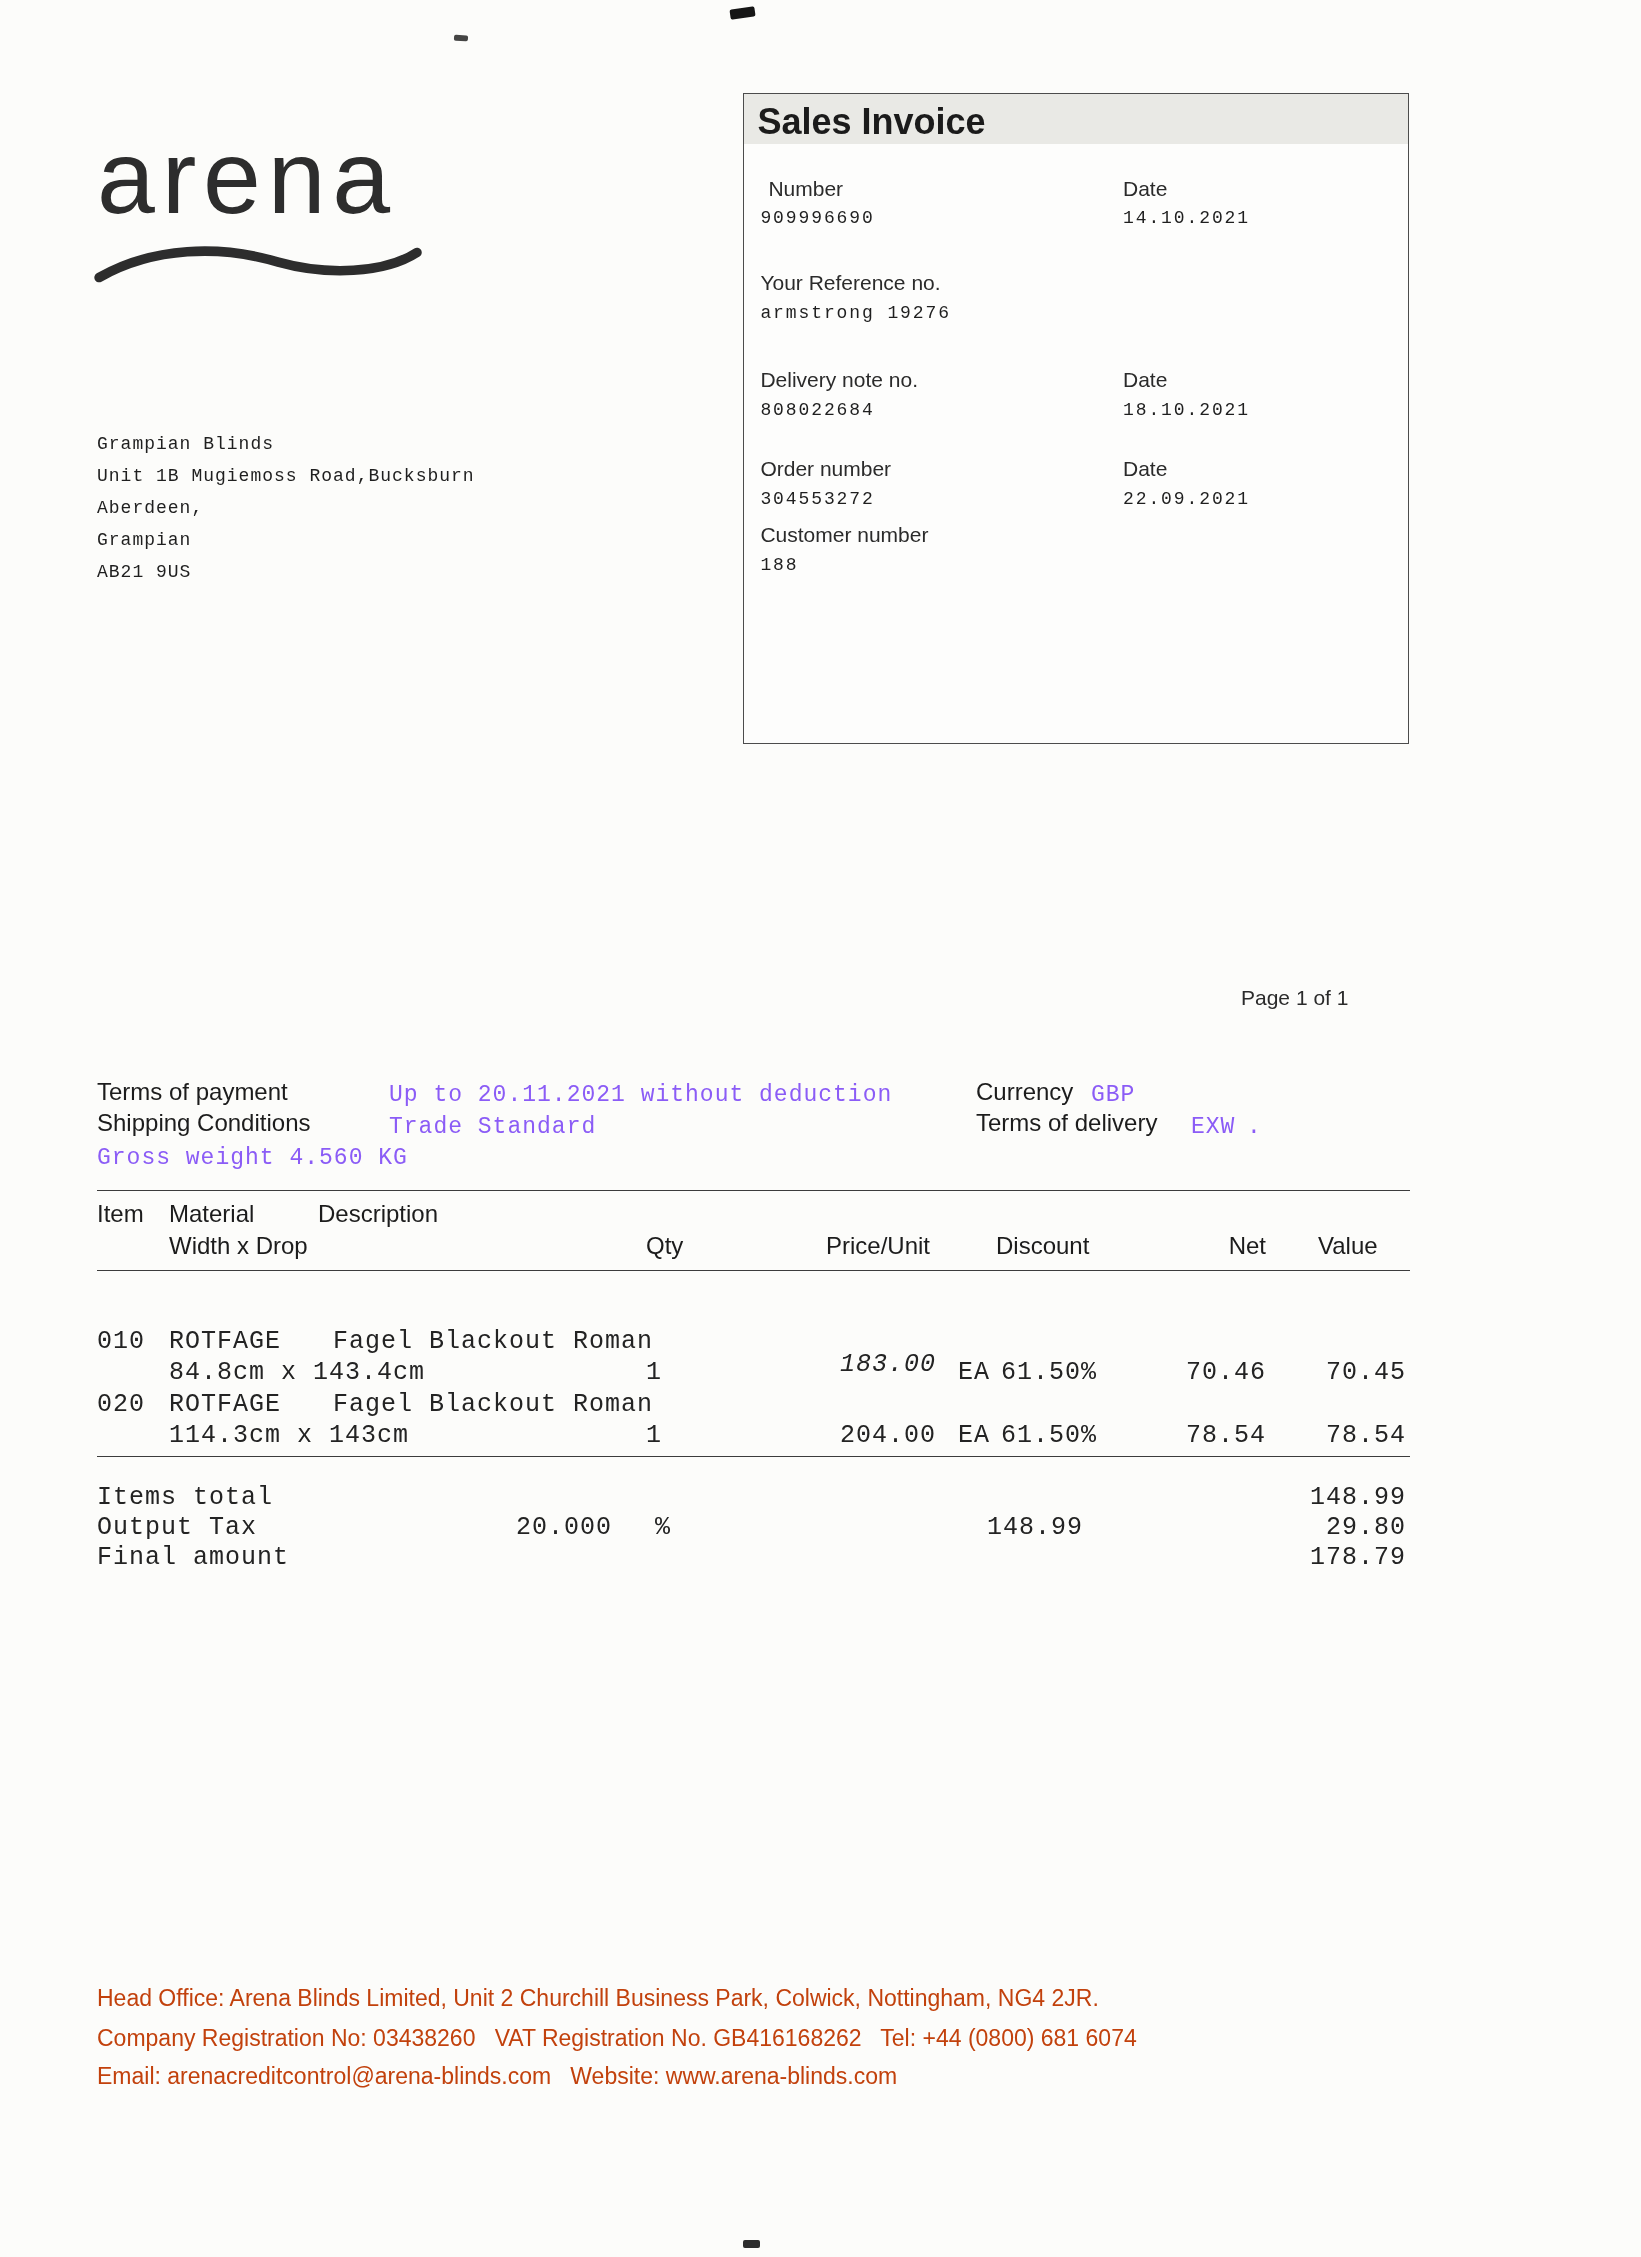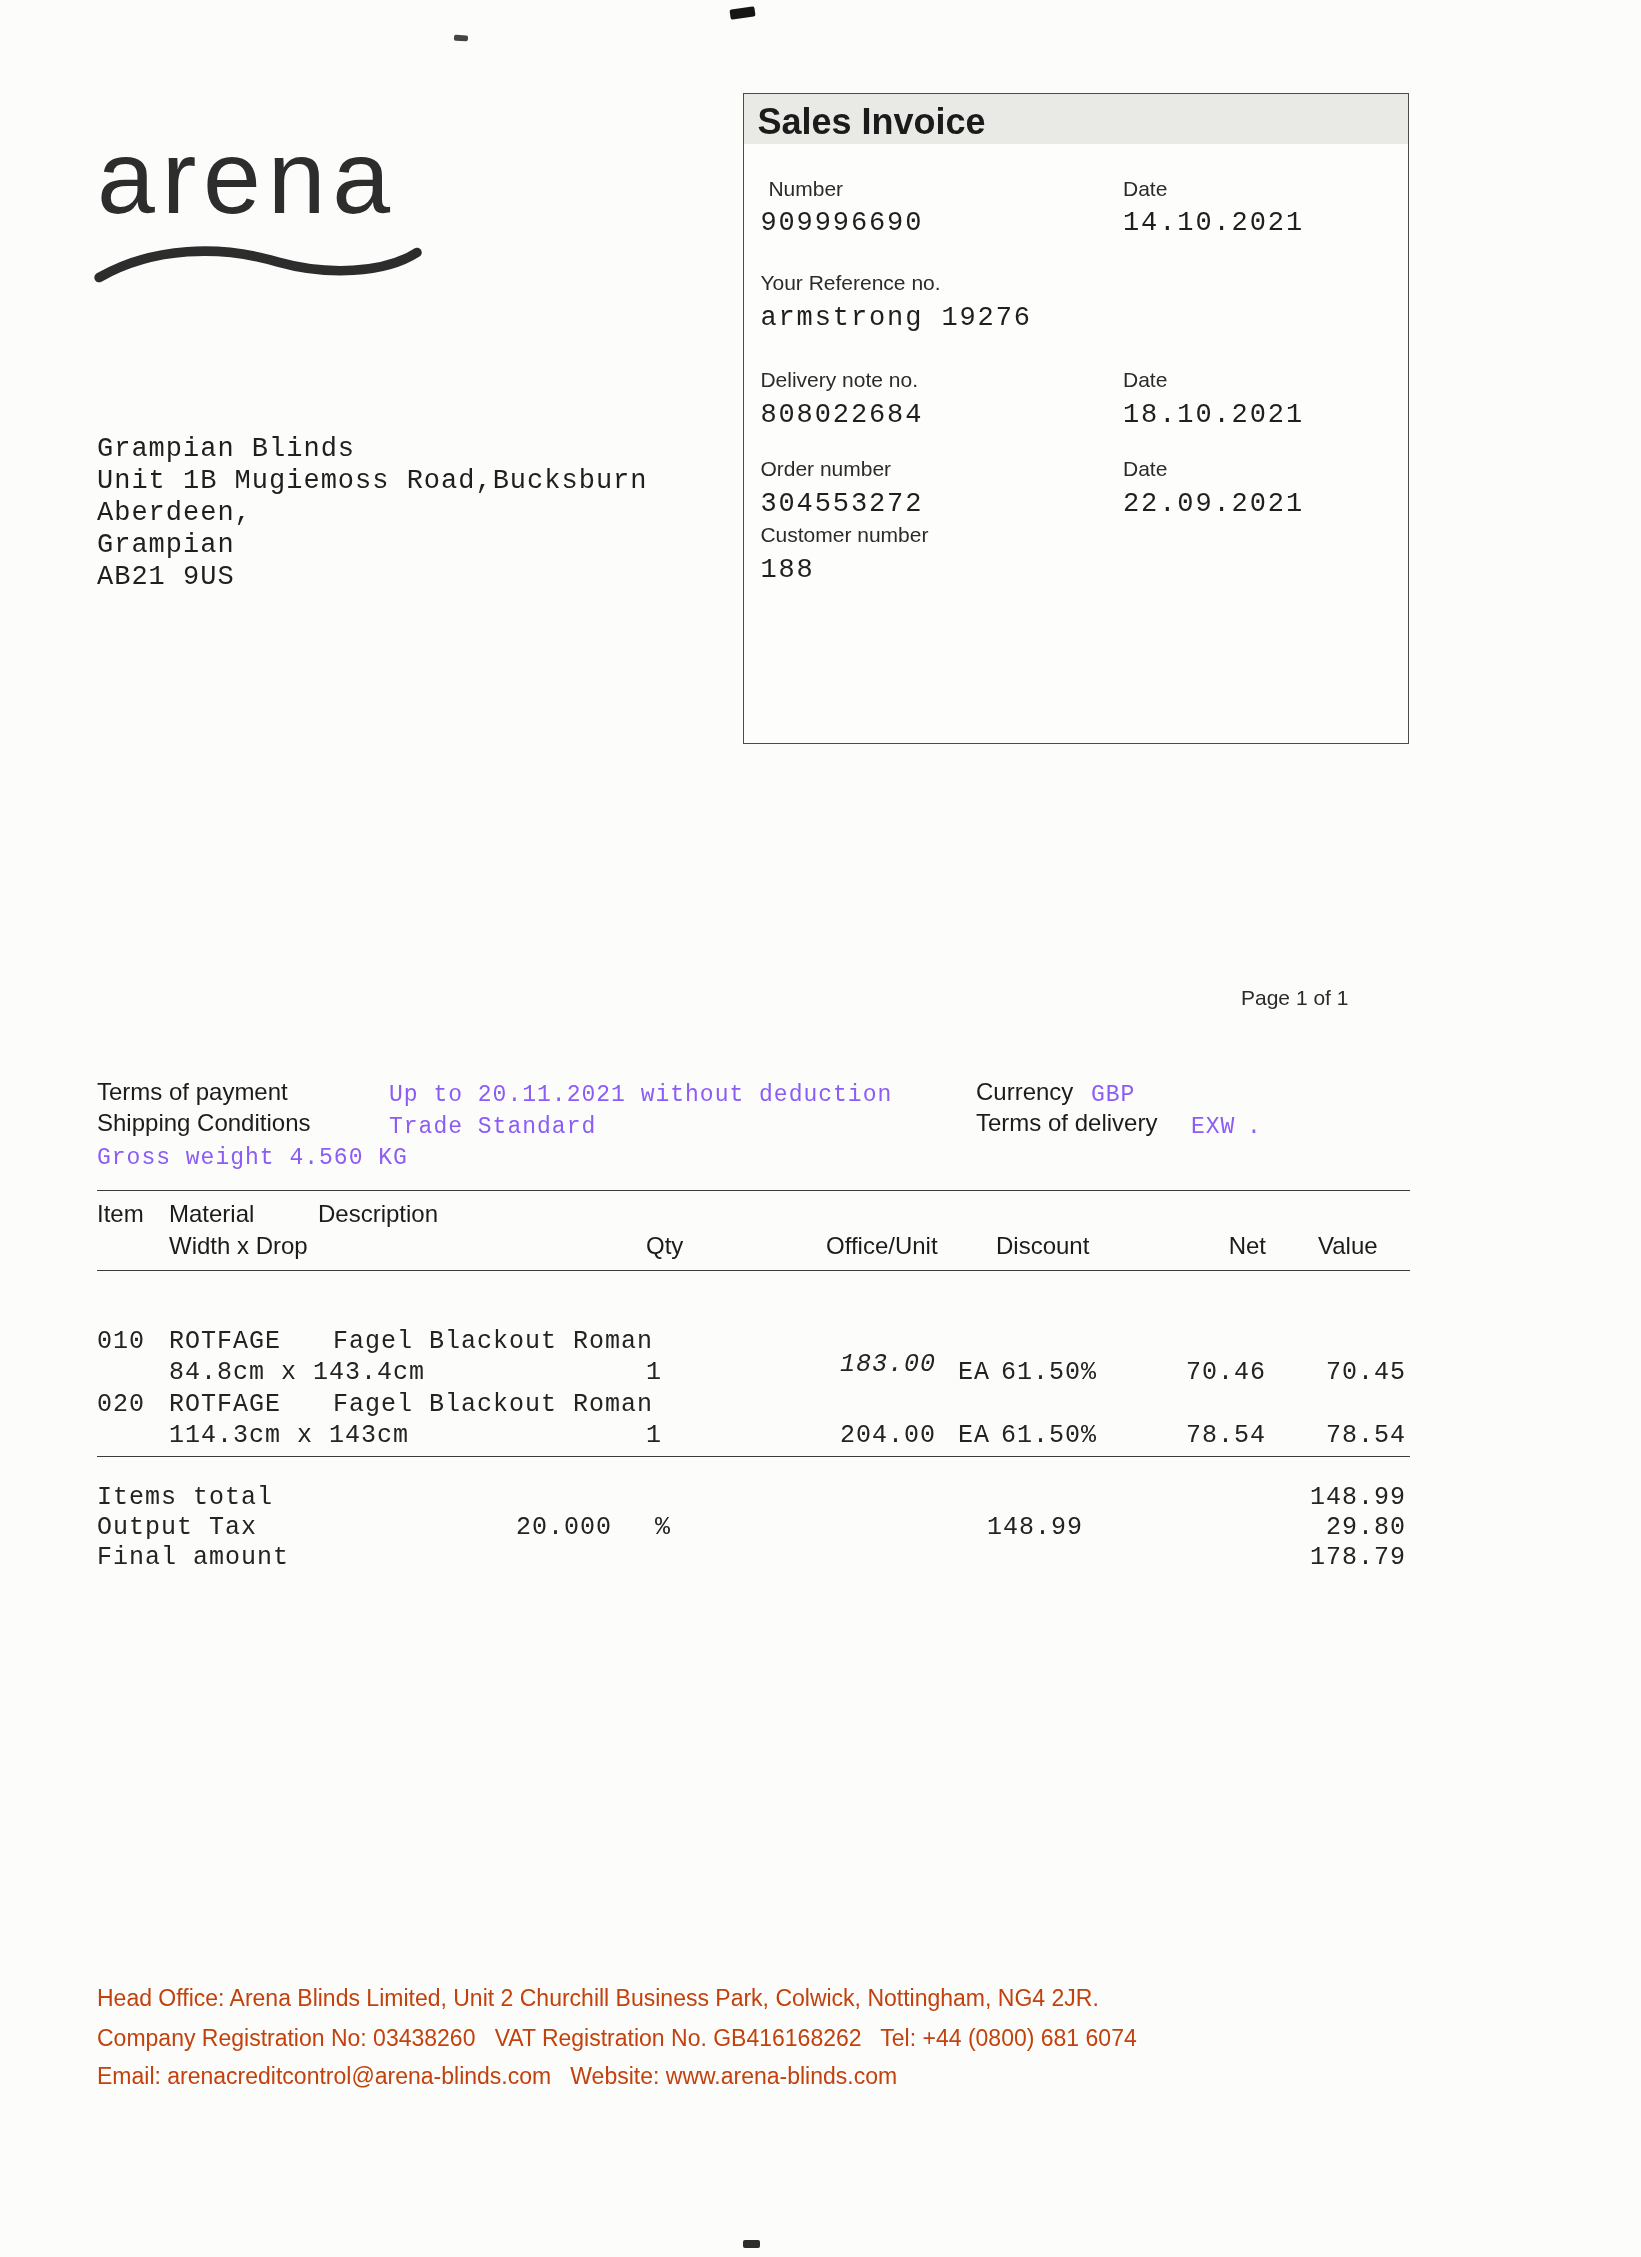--- a/index.html
+++ b/index.html
@@ -4,21 +4,21 @@
 <style>
   html,body{margin:0;padding:0;}
   body{
     width:1641px;height:2257px;position:relative;overflow:hidden;
     background:#fcfcfa;
     font-family:"Liberation Sans", sans-serif;
     color:#212121;
   }
   .t{position:absolute; white-space:pre;}
   .lbl{font-size:21px;color:#2b2b2b;}
-  .val{font-family:"Liberation Mono","DejaVu Sans Mono",monospace;font-size:27px;letter-spacing:1.9px;color:#1f1f1f;}
+  .val{font-family:"Liberation Mono","DejaVu Sans Mono",monospace;font-size:18px;letter-spacing:1.9px;color:#1f1f1f;}
   .hdr{font-size:24px;color:#1c1c1c;}
   .cell{font-family:"Liberation Mono","DejaVu Sans Mono",monospace;font-size:25px;letter-spacing:1px;color:#232323;}
   .mono24{font-family:"Liberation Mono","DejaVu Sans Mono",monospace;font-size:23px;letter-spacing:1px;color:#8b5cf6;}
   .ft{font-size:23px;color:#c2410c;white-space:pre;}
   .rule{position:absolute;left:97px;width:1313px;border-top:1.9px solid #3c3c3c;height:0;}
   .logo-text{
     position:absolute;left:97px;top:118px;
     font-size:104px;letter-spacing:6.8px;color:#2d2d2d;font-weight:400;
   }
   .logo-swoosh{position:absolute;left:93px;top:239px;}
@@ -90,21 +90,21 @@
 
 <div class="rule" style="top:1190px;"></div>
 <div class="rule" style="top:1270px;"></div>
 <div class="rule" style="top:1456px;"></div>
 
 <div class="t hdr" style="left:97px;top:1200px;">Item</div>
 <div class="t hdr" style="left:169px;top:1200px;">Material</div>
 <div class="t hdr" style="left:318px;top:1200px;">Description</div>
 <div class="t hdr" style="left:169px;top:1232px;">Width x Drop</div>
 <div class="t hdr" style="left:646px;top:1232px;">Qty</div>
-<div class="t hdr" style="left:826px;top:1232px;">Office/Unit</div>
+<div class="t hdr" style="left:826px;top:1232px;">Price/Unit</div>
 <div class="t hdr" style="left:996px;top:1232px;">Discount</div>
 <div class="t hdr" style="right:375px;top:1232px;">Net</div>
 <div class="t hdr" style="left:1318px;top:1232px;">Value</div>
 
 <div class="t cell" style="left:97px;top:1327px;">010</div>
 <div class="t cell" style="left:169px;top:1327px;">ROTFAGE</div>
 <div class="t cell" style="left:333px;top:1327px;">Fagel Blackout Roman</div>
 <div class="t cell" style="left:169px;top:1358px;">84.8cm x 143.4cm</div>
 <div class="t cell" style="left:646px;top:1358px;">1</div>
 <div class="t cell" style="right:705px;top:1350px;font-style:italic;">183.00</div>

